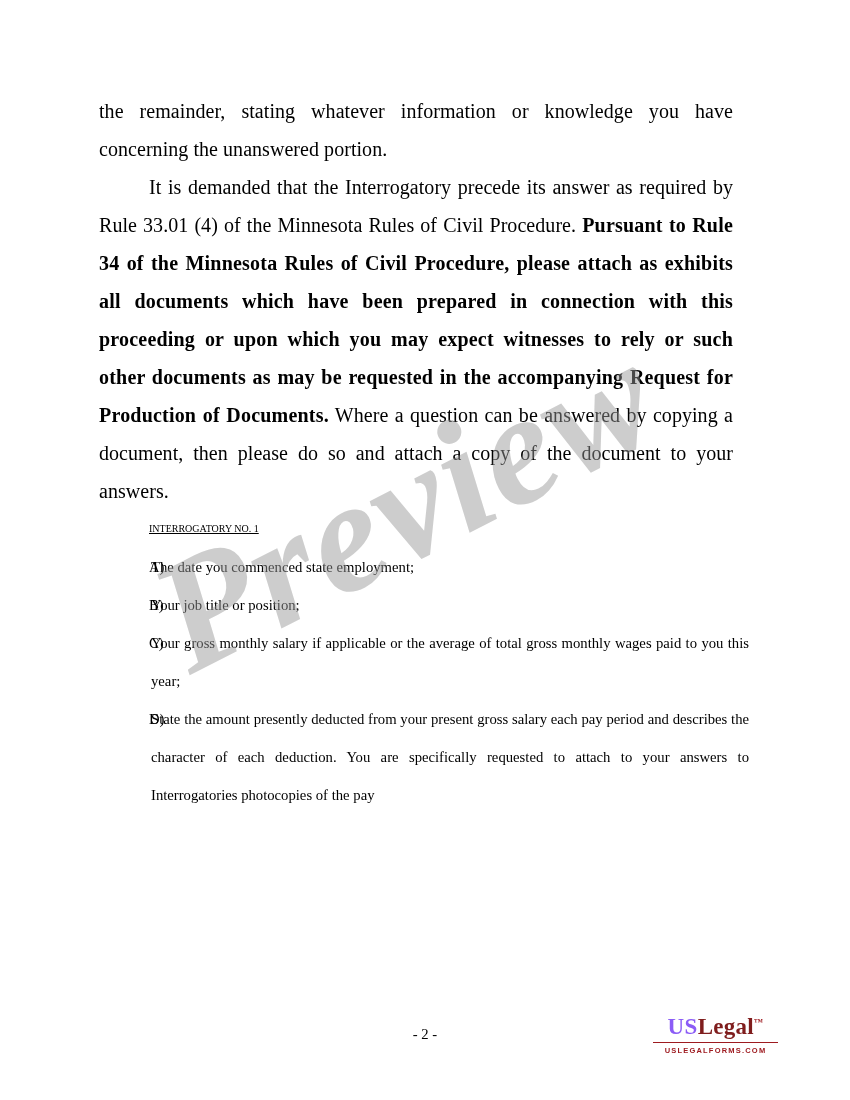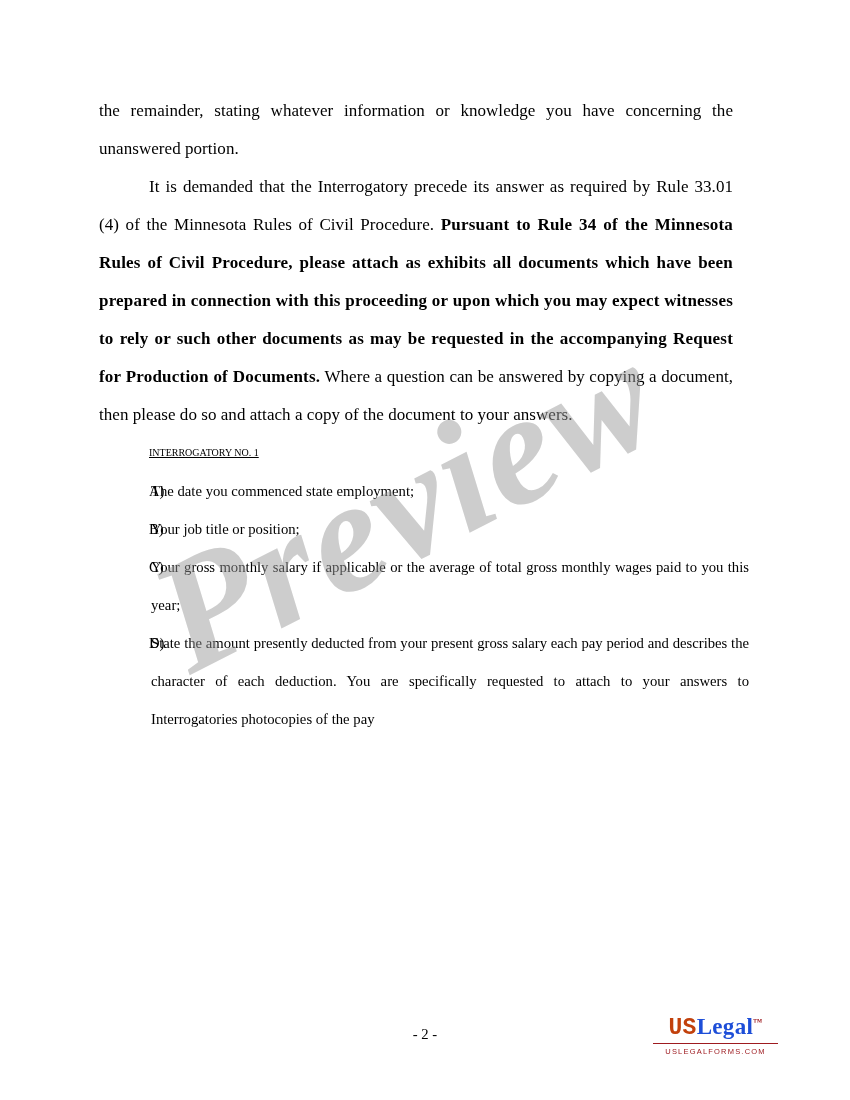--- a/index.html
+++ b/index.html
@@ -23,21 +23,21 @@
   }
 
   .content {
     position: absolute;
     left: 99px;
     top: 92px;
     width: 650px;
   }
 
   .para {
-    font-size: 17px;
+    font-size: 20px;
     line-height: 38px;
     text-align: justify;
     text-justify: inter-word;
     margin: 0 16px 0 0;
     letter-spacing: 0.05px;
   }
 
   .para.indent::before {
     content: "";
     display: inline-block;
@@ -125,37 +125,36 @@
   }
   .logo-main {
     font-family: "Liberation Serif", serif;
     font-size: 23px;
     font-weight: bold;
     color: #9e1b20;
     letter-spacing: 0.3px;
     white-space: nowrap;
   }
   .logo-main .us {
-    color: #c2410c;
-    font-family: Liberation Mono, monospace;
+    color: #8b5cf6;
   }
   .logo-main .legal {
-    color: #1d4ed8;
+    color: #7f1d1d;
   }
   .logo-tm {
     font-size: 9px;
     vertical-align: super;
   }
   .logo-sub {
     margin-top: 3px;
     font-family: "Liberation Sans", sans-serif;
     font-size: 7.5px;
     color: #9e1b20;
     letter-spacing: 1.2px;
-    font-weight: normal;
+    font-weight: bold;
   }
   .logo-rule {
     height: 1px;
     background: #9e1b20;
     margin: 2px 0 2px 0;
   }
 </style>
 </head>
 <body>
 

